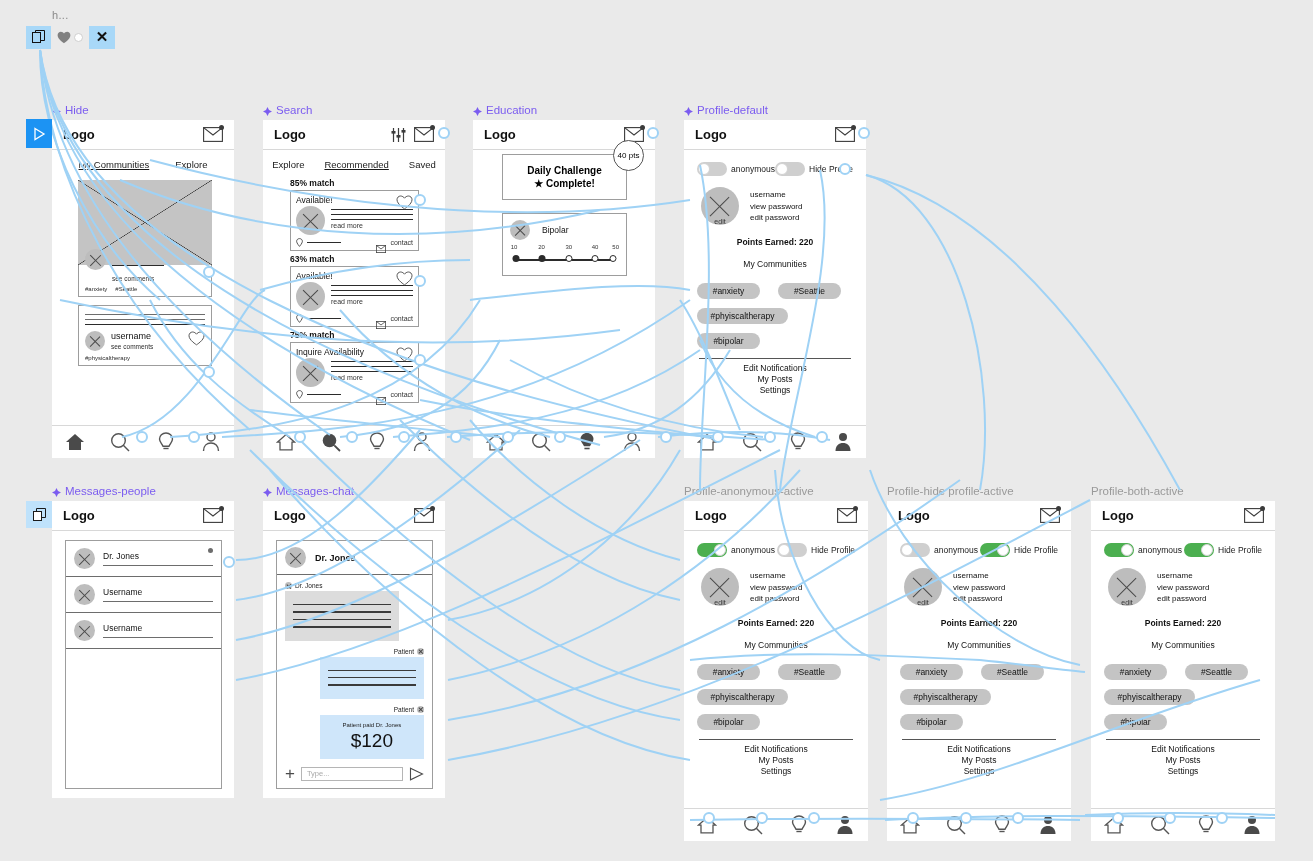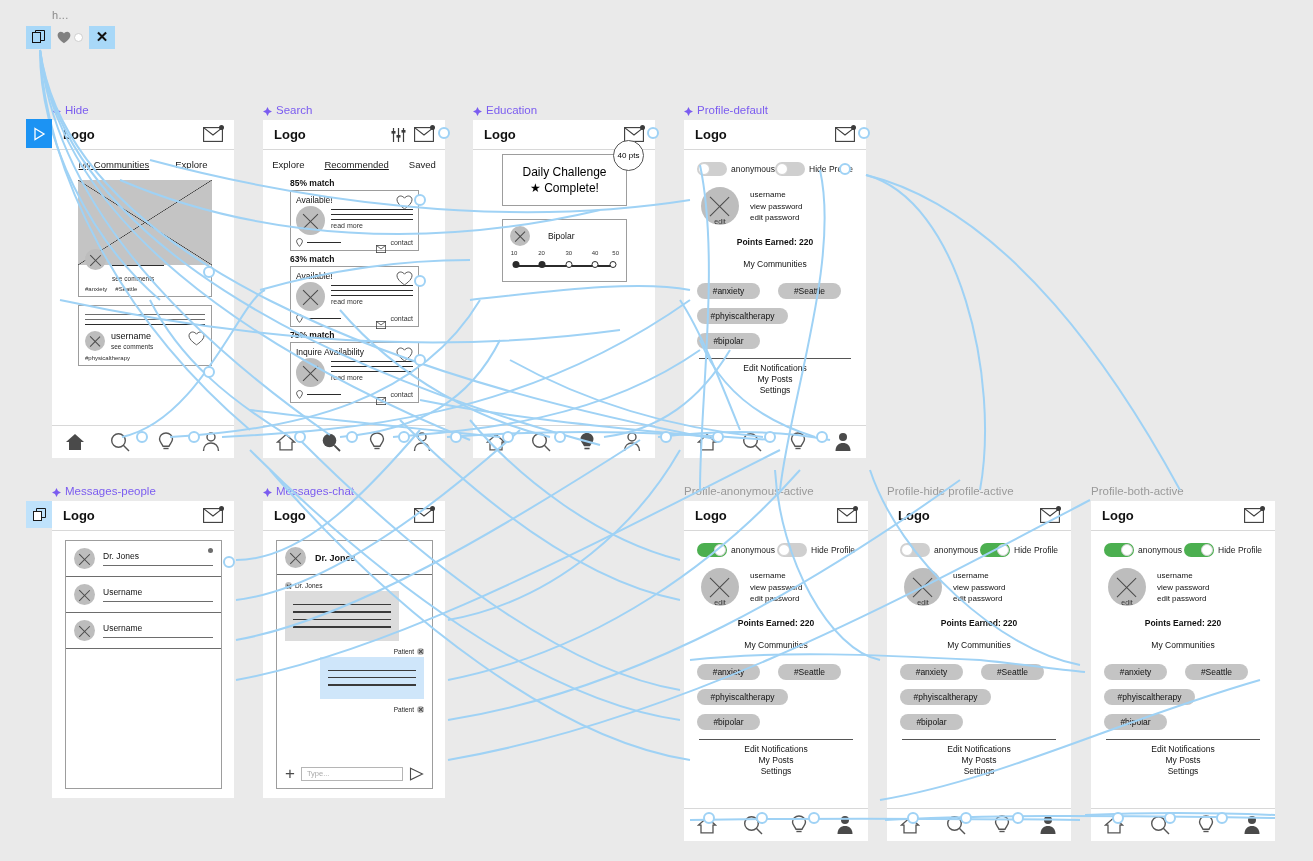--- a/index.html
+++ b/index.html
@@ -116,21 +116,21 @@
   .toglabel{ font-size:8.5px; color:#1a1a1a; }
 
   .pill{ background:#c4c4c4; border-radius:11px; font-size:8.5px; color:#111;
          display:flex;align-items:center;justify-content:center; height:16px;}
 
   .centertxt{ text-align:center; font-size:8.5px; color:#111; }
   .bold{ font-weight:bold; }
 
   
   .challenge{ border:1px solid #9d9d9d; text-align:center; padding:10px 0; }
-  .challenge .l1{ font-size:12px; font-weight:normal; }
+  .challenge .l1{ font-size:10px; font-weight:bold; }
   .pts{ width:31px;height:31px;border-radius:50%;background:#fff;border:1px solid #555;
         display:flex;align-items:center;justify-content:center; font-size:8px; }
   .slider-row{ position:relative; height:14px; }
   .slider-line{ position:absolute; left:4px; right:4px; top:6px; height:1.5px; background:#2b2b2b;}
   .sdot{ position:absolute; top:2px; width:7px;height:7px;border-radius:50%;
          background:#2b2b2b; transform:translateX(-50%);}
   .sdot.empty{ background:#fff; border:1.2px solid #2b2b2b;}
   .stick{ position:absolute; top:-9px; font-size:6px; color:#333; transform:translateX(-50%);}
 
   
@@ -508,21 +508,21 @@
             <div class="l1" style="margin-top:2px;">
               <span>★</span>
               <span>Complete!</span>
             </div>
           </div>
           <div class="pts" style="position:absolute; right:-17px; top:-14px;">40 pts</div>
         </div>
 
 
         <div class="card" style="margin:13px 28px 0 29px; padding:6px 7px 8px;">
-          <div style="display:flex; align-items:center; gap:18px;">
+          <div style="display:flex; align-items:center; gap:12px;">
             <span class="avatar" style="width:20px;height:20px;"></span>
             <span style="font-size:8.5px; color:#111;">Bipolar</span>
           </div>
           <div class="slider-row" style="margin-top:13px;">
             <div class="slider-line"></div>
             <span class="stick" style="left:4px;">10</span>
             <span class="stick" style="left:29%;">20</span>
             <span class="stick" style="left:54%;">30</span>
             <span class="stick" style="left:78%;">40</span>
             <span class="stick" style="right:0;transform:none;">50</span>
@@ -752,20 +752,24 @@
             </div>
             <div class="bubble-r" style="margin:2px 0 0 auto; width:75%;">
               <div class="bline"></div>
                 <div class="bline"></div>
                 <div class="bline"></div>
             </div>
 
             <div class="sender" style="justify-content:flex-end; margin-top:7px;">
               <span>Patient</span>
               <span class="mini-x"></span>
+            </div>
+            <div class="bubble-r" style="margin:2px 0 0 auto; width:75%; text-align:center;">
+              <div style="font-size:6px;color:#222;">Patient paid Dr. Jones</div>
+              <div style="font-size:19px;color:#111;margin-top:2px;">$120</div>
             </div>
           </div>
 
           <div class="composer">
             <span class="plus">+</span>
             <span class="cinput">Type...</span>
             <span class="send">
               <svg width="15" height="14" viewBox="0 0 15 14">
                   <path d="M1.5 1.2 L13.5 7 L1.5 12.8 Z" fill="none" stroke="#4a4a4a" stroke-width="1.1"></path>
                 </svg>

